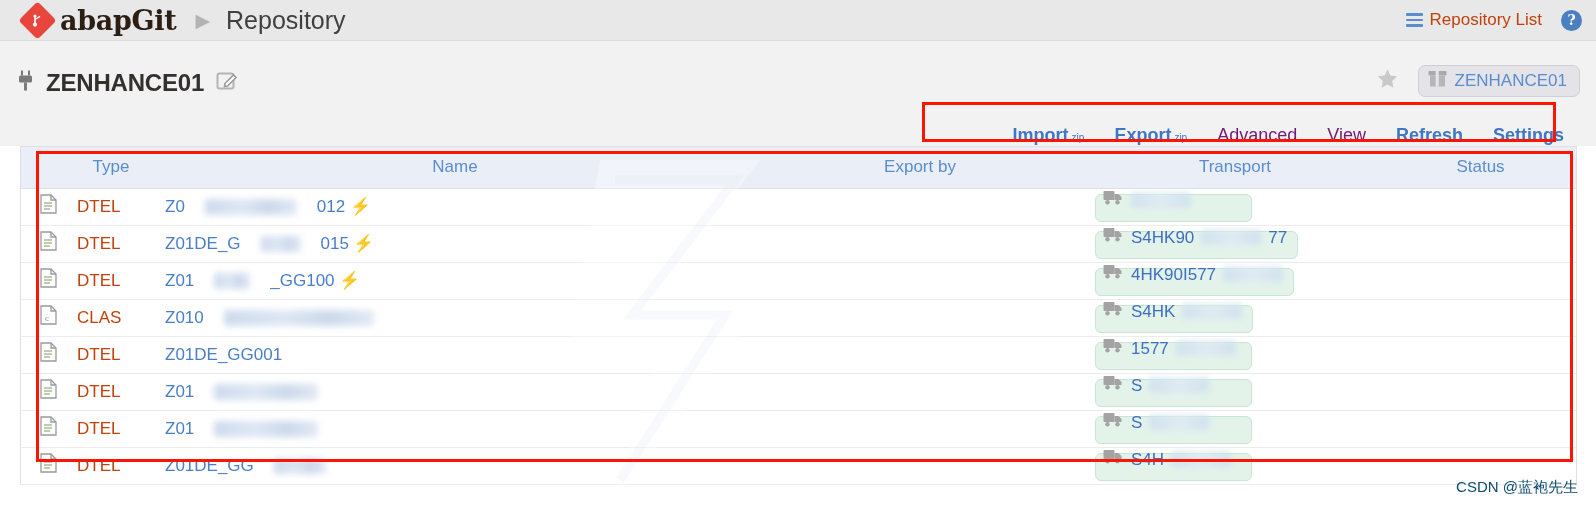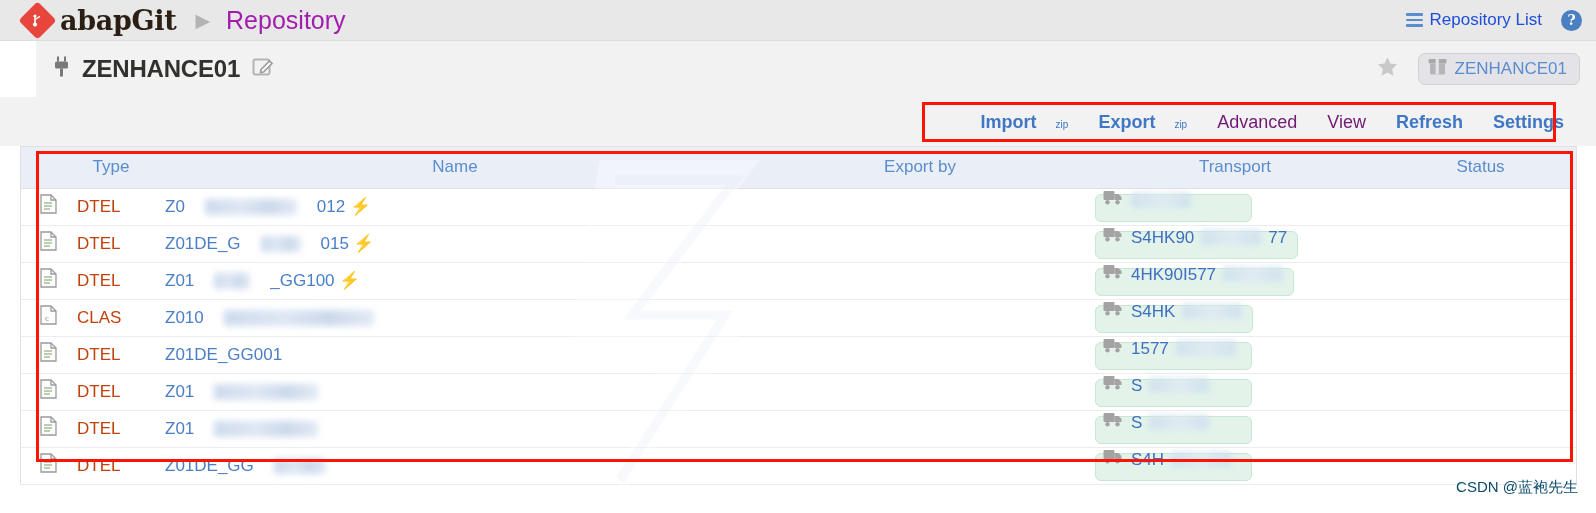--- a/index.html
+++ b/index.html
@@ -44,32 +44,32 @@
     letter-spacing: -0.3px;
     line-height: 1;
   }
   .brand-sep {
     color: #b3b3b3;
     font-size: 19px;
     margin: 0 7px 0 10px;
     line-height: 1;
   }
   .brand-section {
-    color: #a21caf;
+    color: #404040;
     font-size: 25px;
     line-height: 1;
   }
   .header-right {
     margin-left: auto;
     display: flex;
     align-items: center;
     gap: 19px;
   }
   .hdr-link {
-    color: #1d4ed8;
+    color: #c2410c;
     font-size: 17px;
     display: flex;
     align-items: center;
     gap: 7px;
     cursor: pointer;
     white-space: nowrap;
   }
   .hamburger { display: inline-flex; flex-direction: column; gap: 3px; }
   .hamburger i { display: block; width: 17px; height: 2.4px; background: #5a8dd0; border-radius: 1px; }
   .help-circle {
@@ -80,23 +80,22 @@
     font-family: "DejaVu Serif", serif;
     cursor: pointer;
   }
 
   
   #repo-row {
     position: relative;
     height: 56px;
     background: #f2f2f2;
     display: flex;
-    align-items: center;
+    align-items: flex-end;
     padding: 0 16px 0 17px;
-    margin-left: 36px;
   }
   .repo-title-group { display: flex; align-items: center; gap: 12px; }
   .repo-title {
     font-size: 24px;
     font-weight: bold;
     color: #33312e;
     letter-spacing: -0.2px;
   }
   .icon-plug { flex: 0 0 auto; }
   .icon-edit { flex: 0 0 auto; cursor: pointer; }
@@ -113,38 +112,38 @@
   .pkg-pill .pkg-label { color: #5a8dd0; font-size: 17px; }
 
   
   #toolbar-zone {
     position: relative;
     height: 49px;
     background: #f2f2f2;
   }
   #toolbar {
     position: absolute;
-    right: 17px; top: 3px;
+    right: 17px; top: 16px;
     height: 44px;
     display: flex;
     align-items: center;
     gap: 0;
   }
   .tb-item {
     color: #3f77c4;
     font-size: 18px;
     padding: 0 15px;
     cursor: pointer;
     white-space: nowrap;
     display: flex;
     align-items: baseline;
   }
   .tb-item.bold { font-weight: bold; }
   .tb-item.light { color: #701a75; font-weight: normal; justify-content: flex-end; }
-  .tb-item sup { font-size: 10px; margin-left: 19px; font-weight: normal; }
+  .tb-item sup { font-size: 10px; margin-left: 3px; font-weight: normal; }
 
   
   #toolbar-redbox {
     position: absolute;
     left: 922px; top: 102px;
     width: 634px; height: 40px;
     border: 3px solid #fa1505;
     pointer-events: none;
     z-index: 40;
   }

